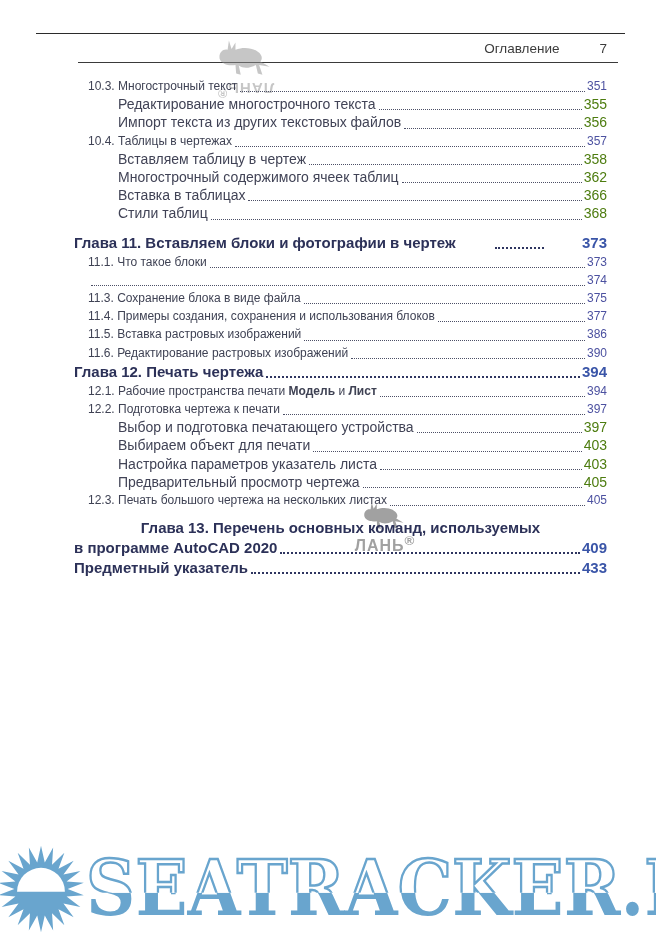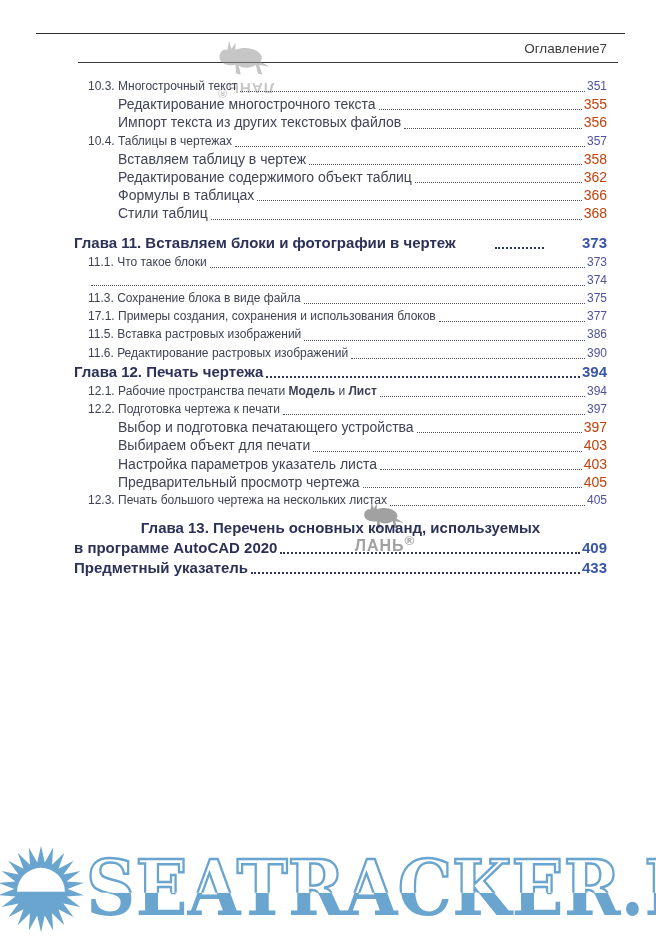--- a/index.html
+++ b/index.html
@@ -6,42 +6,42 @@
   .page {
     position:relative; width:656px; height:940px; margin:0 auto;
     background:#ffffff; overflow:hidden;
     font-family:"Liberation Sans", sans-serif;
   }
 
   
   .top-border { position:absolute; top:33px; left:36px; width:589px; border-top:1.5px solid #2b2b2b; }
   .running-head {
     position:absolute; top:41px; left:78px; right:49px;
-    display:flex; justify-content:flex-end; align-items:baseline; 
+    display:flex; justify-content:flex-end; align-items:baseline; gap:40px;
     font-size:13.5px; color:#3c3c3c;
   }
   .head-rule { position:absolute; top:62px; left:78px; width:540px; border-top:1.2px solid #3a3a3a; }
 
   
   .toc { position:absolute; top:77px; left:74px; width:533px; z-index:2; }
   .toc-row { display:flex; align-items:baseline; line-height:18.2px; }
   .toc-label { white-space:nowrap; }
   .toc-label .b { font-weight:bold; }
   .leader { flex:1; align-self:flex-end; margin:0 2px 3px 3px; border-bottom:1.4px dotted #4c4f66; min-width:8px; }
   .toc-page { white-space:nowrap; }
 
   .lvl0 { font-weight:bold; font-size:15px; color:#2c3158; line-height:20px; }
   .lvl0 .leader { border-bottom:2px dotted #2e3560; margin-bottom:4px; }
   .lvl0 .toc-page { color:#3a55a8; }
 
   .lvl1 { font-size:12px; color:#3f4254; padding-left:14px; }
   .lvl1 .toc-page { color:#4c51a0; }
 
   .lvl2 { font-size:14px; color:#414356; padding-left:44px; }
-  .lvl2 .toc-page { color:#c2410c; }
+  .lvl2 .toc-page { color:#4d7c0f; }
 
   
   .lan-wm { position:absolute; z-index:1; text-align:center; }
   .lan-wm svg { display:block; margin:0 auto; }
   .lan-wm .lan-label { font-weight:bold; letter-spacing:1px; font-family:"Liberation Sans",sans-serif; }
   .wm-top { left:206px; top:34px; width:80px; opacity:.5; }
   .wm-top .lan-label { display:inline-block; transform:rotate(180deg); font-size:15px; color:#8f8f8f; }
   .wm-mid { left:343px; top:497px; width:84px; opacity:.8; }
   .wm-mid .lan-label { font-size:16px; color:#8a8a8a; }
 
@@ -107,26 +107,26 @@
         <span class="toc-label">10.4. Таблицы в чертежах</span>
         <span class="leader"></span>
         <span class="toc-page">357</span>
       </div>
       <div class="toc-row lvl2">
         <span class="toc-label">Вставляем таблицу в чертеж</span>
         <span class="leader"></span>
         <span class="toc-page">358</span>
       </div>
       <div class="toc-row lvl2">
-        <span class="toc-label">Редактирование содержимого объект таблиц</span>
+        <span class="toc-label">Многострочный содержимого ячеек таблиц</span>
         <span class="leader"></span>
         <span class="toc-page">362</span>
       </div>
       <div class="toc-row lvl2">
-        <span class="toc-label">Формулы в таблицах</span>
+        <span class="toc-label">Вставка в таблицах</span>
         <span class="leader"></span>
         <span class="toc-page">366</span>
       </div>
       <div class="toc-row lvl2">
         <span class="toc-label">Стили таблиц</span>
         <span class="leader"></span>
         <span class="toc-page">368</span>
       </div>
       <div class="toc-row lvl0" style="margin-top: 10px; gap: 36px;">
         <span class="toc-label">Глава 11. Вставляем блоки и фотографии в чертеж</span>
@@ -141,21 +141,21 @@
       <div class="toc-row lvl1">
         <span class="leader"></span>
         <span class="toc-page">374</span>
       </div>
       <div class="toc-row lvl1">
         <span class="toc-label">11.3. Сохранение блока в виде файла</span>
         <span class="leader"></span>
         <span class="toc-page">375</span>
       </div>
       <div class="toc-row lvl1">
-        <span class="toc-label">17.1. Примеры создания, сохранения и использования блоков</span>
+        <span class="toc-label">11.4. Примеры создания, сохранения и использования блоков</span>
         <span class="leader"></span>
         <span class="toc-page">377</span>
       </div>
       <div class="toc-row lvl1">
         <span class="toc-label">11.5. Вставка растровых изображений</span>
         <span class="leader"></span>
         <span class="toc-page">386</span>
       </div>
       <div class="toc-row lvl1">
         <span class="toc-label">11.6. Редактирование растровых изображений</span>

